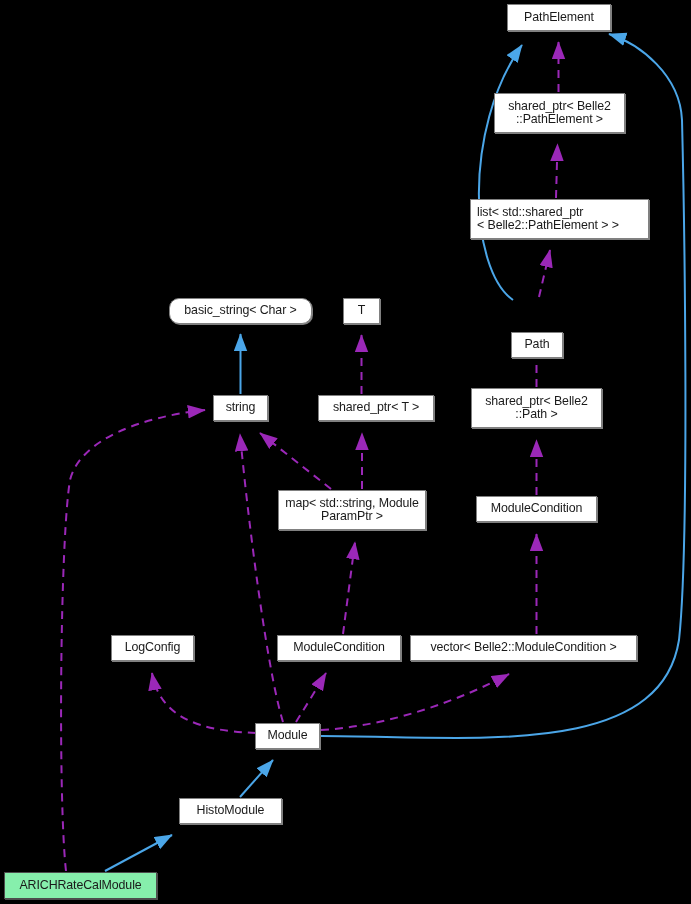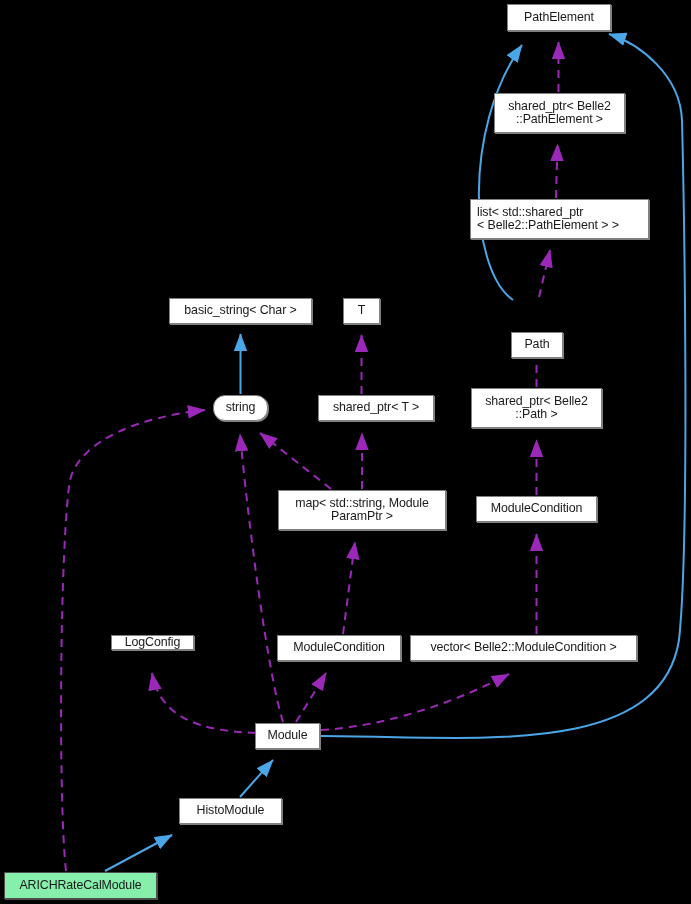--- a/index.html
+++ b/index.html
@@ -149,31 +149,31 @@
       <path d="M66,871 C58,800 60,540 70,480 C80,440 140,417 205,410" stroke="#9b28b8" stroke-width="2" stroke-dasharray="8,6" fill="none" marker-end="url(#arrow-purple)"></path>
     </g>
   </svg>
 
   <div id="node-layer">
       <div class="uml-node" style="left: 507px; top: 4px; width: 104px; height: 27px;"><span class="node-label">PathElement</span></div>
       <div class="uml-node" style="left: 494px; top: 93px; width: 131px; height: 40px;"><span class="node-label">shared_ptr&lt; Belle2
 ::PathElement &gt;</span></div>
       <div class="uml-node left-align" style="left: 470px; top: 199px; width: 179px; height: 40px;"><span class="node-label">list&lt; std::shared_ptr
 &lt; Belle2::PathElement &gt; &gt;</span></div>
-      <div class="uml-node" style="left: 169px; top: 298px; width: 143px; height: 26px;"><span class="node-label">basic_string&lt; Char &gt;</span></div>
+      <div class="uml-node" style="left: 169px; top: 298px; width: 143px; height: 26px; border-radius: 10px;"><span class="node-label">basic_string&lt; Char &gt;</span></div>
       <div class="uml-node" style="left: 343px; top: 298px; width: 37px; height: 26px;"><span class="node-label">T</span></div>
       <div class="uml-node" style="left: 511px; top: 298px; width: 52px; height: 26px; margin-top: 34px;"><span class="node-label">Path</span></div>
-      <div class="uml-node" style="left: 213px; top: 395px; width: 55px; height: 26px; border-radius: 12px;"><span class="node-label">string</span></div>
+      <div class="uml-node" style="left: 213px; top: 395px; width: 55px; height: 26px;"><span class="node-label">string</span></div>
       <div class="uml-node" style="left: 304px; top: 395px; width: 116px; height: 26px; margin-left: 14px;"><span class="node-label">shared_ptr&lt; T &gt;</span></div>
       <div class="uml-node" style="left: 471px; top: 388px; width: 131px; height: 40px;"><span class="node-label">shared_ptr&lt; Belle2
 ::Path &gt;</span></div>
-      <div class="uml-node" style="left: 278px; top: 490px; width: 168px; height: 40px;"><span class="node-label">map&lt; std::string, Module
+      <div class="uml-node" style="left: 278px; top: 490px; width: 148px; height: 40px;"><span class="node-label">map&lt; std::string, Module
 ParamPtr &gt;</span></div>
       <div class="uml-node" style="left: 476px; top: 496px; width: 121px; height: 26px;"><span class="node-label">ModuleCondition</span></div>
-      <div class="uml-node" style="left: 111px; top: 635px; width: 83px; height: 15px;"><span class="node-label">LogConfig</span></div>
+      <div class="uml-node" style="left: 111px; top: 635px; width: 83px; height: 26px;"><span class="node-label">LogConfig</span></div>
       <div class="uml-node" style="left: 277px; top: 635px; width: 124px; height: 26px;"><span class="node-label">ModuleCondition</span></div>
       <div class="uml-node" style="left: 410px; top: 635px; width: 227px; height: 26px;"><span class="node-label">vector&lt; Belle2::ModuleCondition &gt;</span></div>
       <div class="uml-node" style="left: 255px; top: 723px; width: 65px; height: 26px;"><span class="node-label">Module</span></div>
       <div class="uml-node" style="left: 151px; top: 798px; width: 103px; height: 26px; margin-left: 28px;"><span class="node-label">HistoModule</span></div>
       <div class="uml-node highlight" style="left: 4px; top: 872px; width: 153px; height: 27px;"><span class="node-label">ARICHRateCalModule</span></div>
     </div>
 
 </div>
 
 </body></html>

